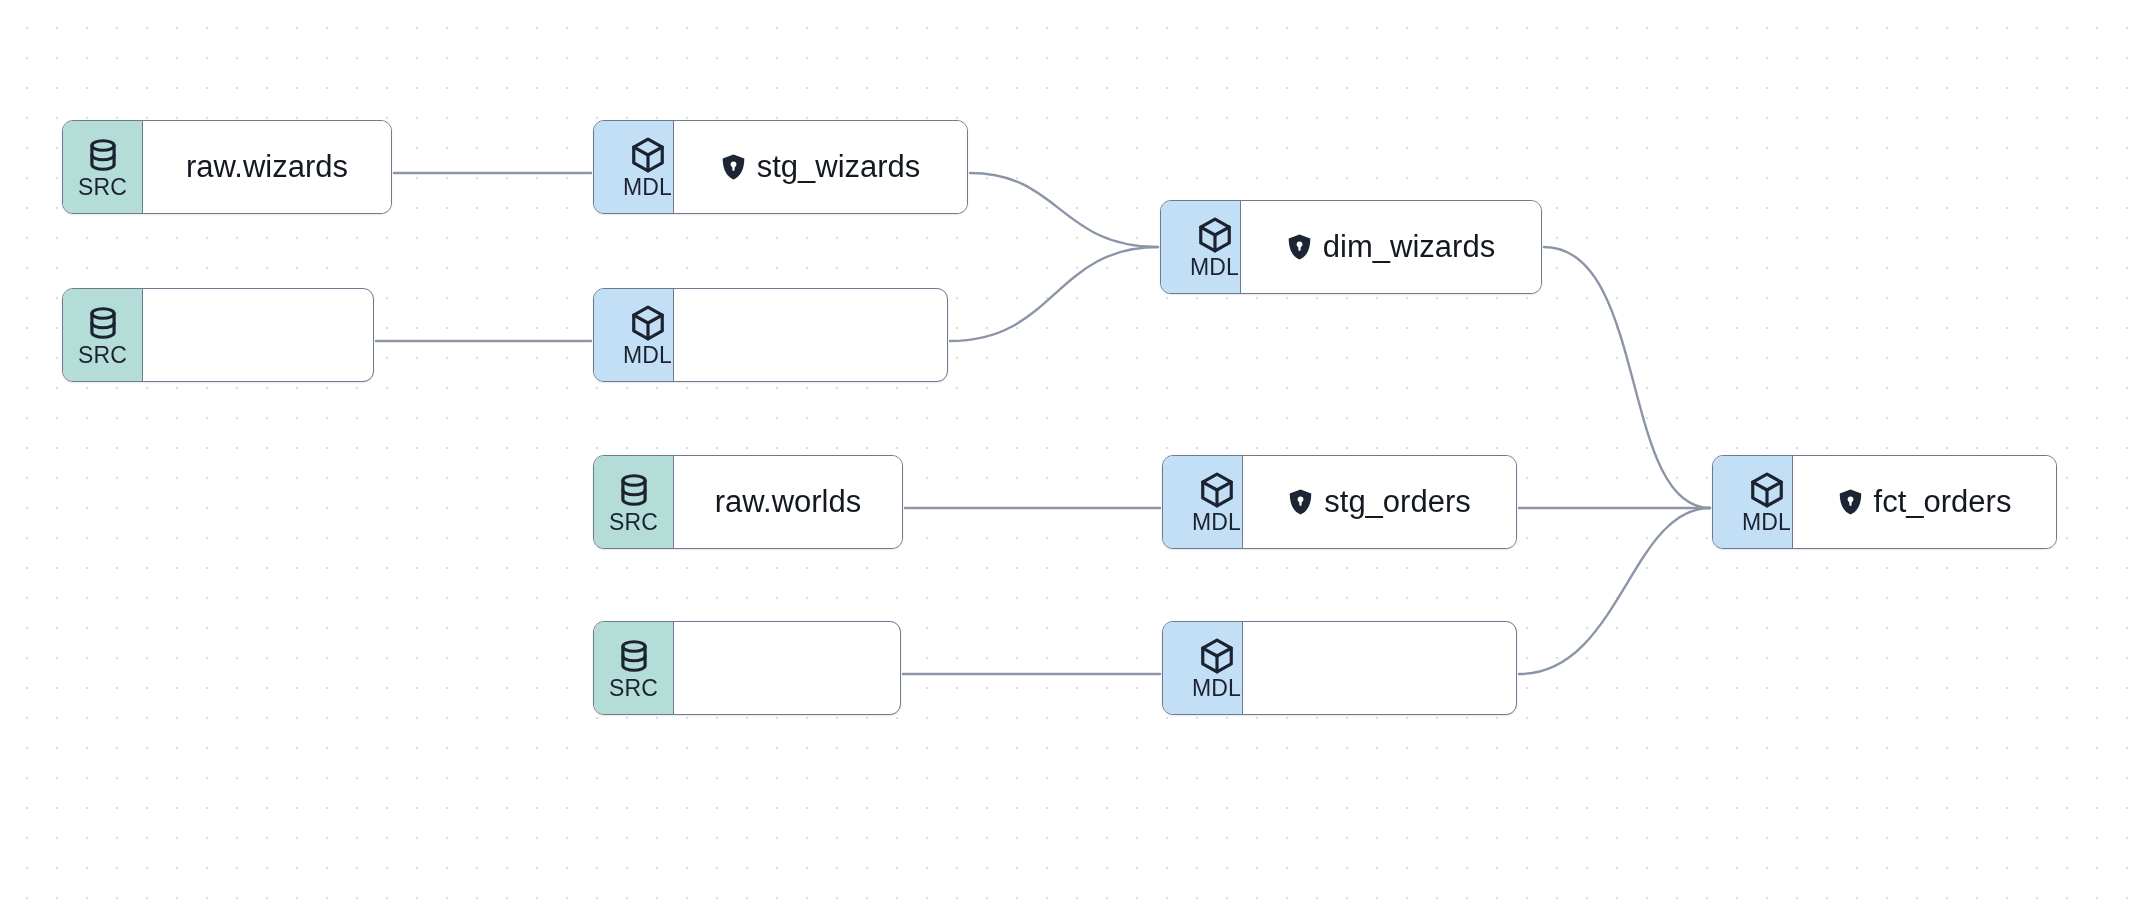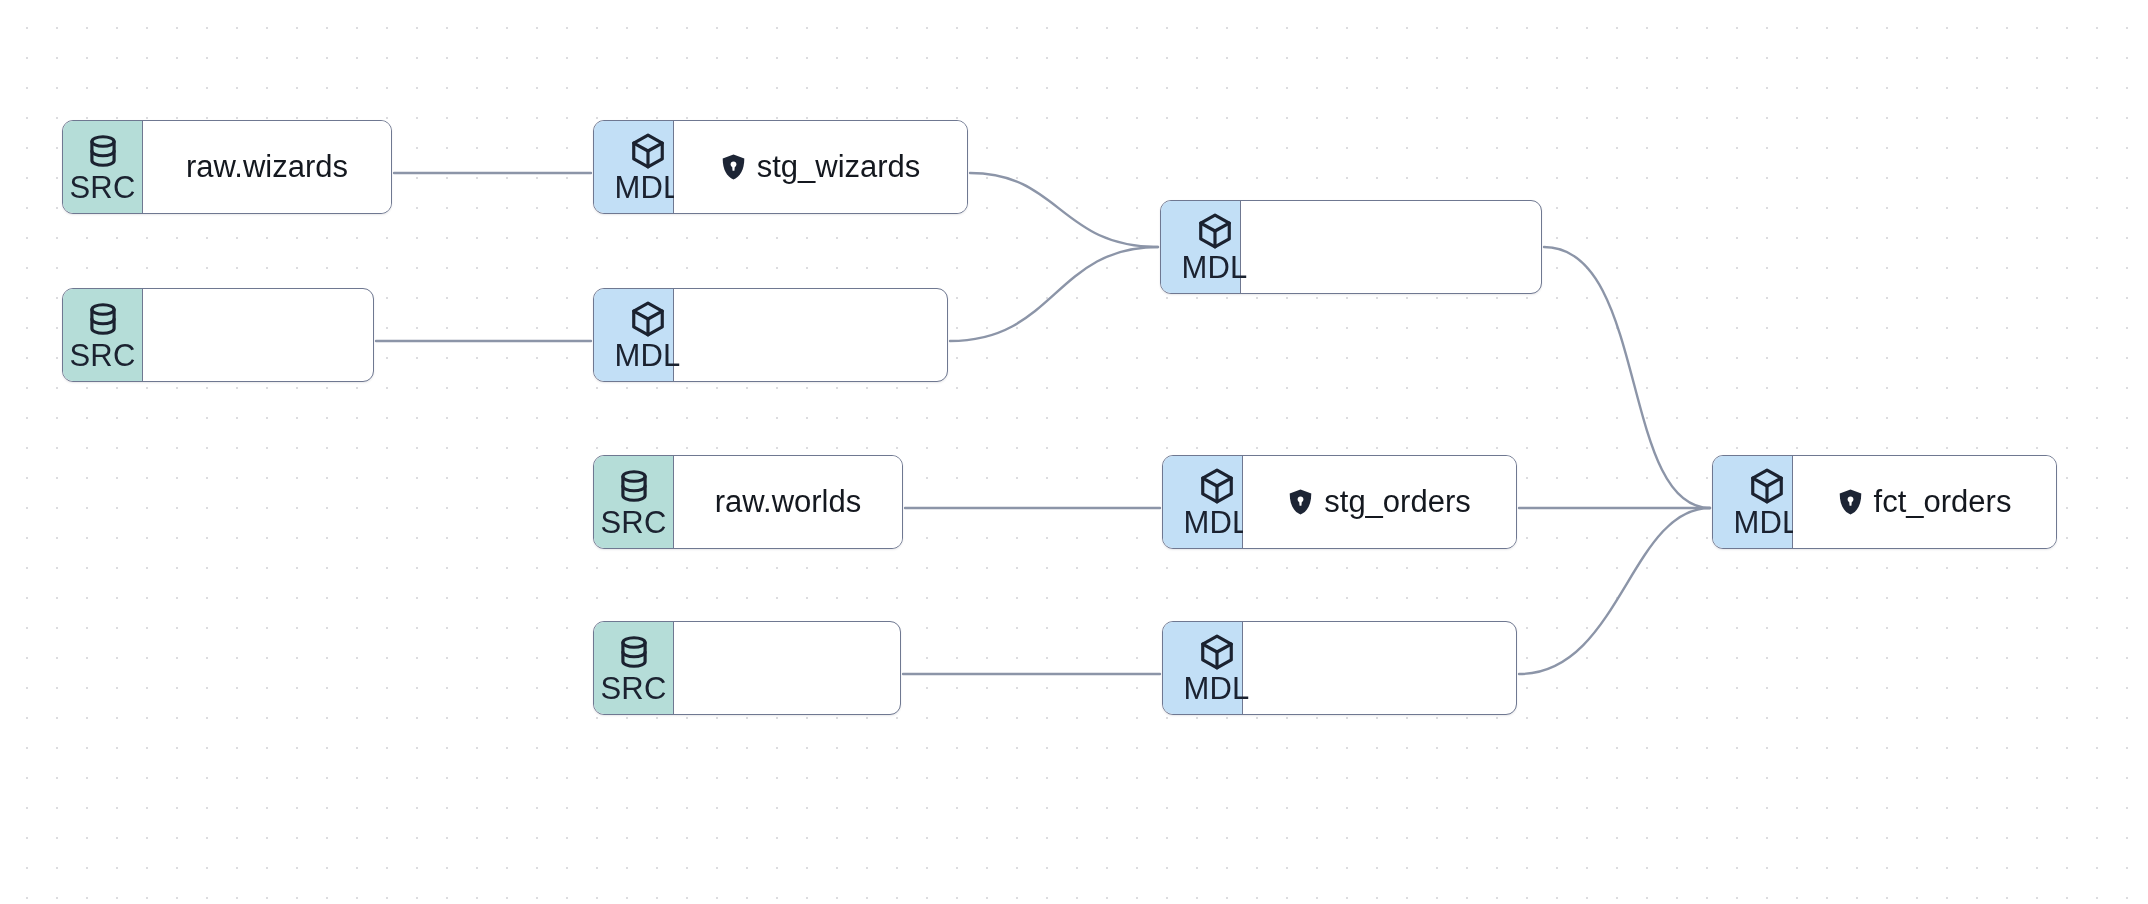--- a/index.html
+++ b/index.html
@@ -50,21 +50,21 @@
     box-sizing: border-box;
   }
   .node.src .node-badge { background: #b5ddd8; }
   .node.mdl .node-badge { background: #c2dff6; padding-left: 28px; }
   .badge-icon {
     width: 38px;
     height: 38px;
     display: block;
   }
   .badge-text {
-    font-size: 31px;
+    font-size: 23px;
     line-height: 1;
     color: #1b2230;
     letter-spacing: 0.2px;
     font-family: "Liberation Sans", sans-serif;
   }
   .node-body {
     flex: 1 1 auto;
     display: flex;
     align-items: center;
     justify-content: center;
@@ -214,20 +214,28 @@
 
   <div class="node mdl" style="left: 1160px; top: 200px; width: 382px; height: 94px;">
     <div class="node-badge">
       <svg class="badge-icon" viewBox="0 0 24 24" fill="none" stroke="#1b2230" stroke-width="2" stroke-linecap="round" stroke-linejoin="round">
         <path d="M12 2 L21 7 L21 17 L12 22 L3 17 L3 7 Z"></path>
         <path d="M3 7 L12 12 L21 7"></path>
         <path d="M12 12 L12 22"></path>
       </svg>
       <span class="badge-text">MDL</span>
     </div>
+    <div class="node-body">
+      <svg class="shield-icon" viewBox="0 0 22 24">
+        <path d="M11 1 L20.5 4.6 C20.5 14.5 17 20.5 11 23 C5 20.5 1.5 14.5 1.5 4.6 Z" fill="#1d2535"></path>
+        <circle cx="11" cy="9.6" r="2.5" fill="#ffffff"></circle>
+        <path d="M9.6 9.6 L12.4 9.6 L11.8 15.2 L10.2 15.2 Z" fill="#ffffff"></path>
+      </svg>
+      <span class="node-label">dim_wizards</span>
+    </div>
   </div>
 
   <div class="node mdl" style="left: 1712px; top: 455px; width: 345px; height: 94px;">
     <div class="node-badge">
       <svg class="badge-icon" viewBox="0 0 24 24" fill="none" stroke="#1b2230" stroke-width="2" stroke-linecap="round" stroke-linejoin="round">
         <path d="M12 2 L21 7 L21 17 L12 22 L3 17 L3 7 Z"></path>
         <path d="M3 7 L12 12 L21 7"></path>
         <path d="M12 12 L12 22"></path>
       </svg>
       <span class="badge-text">MDL</span>

